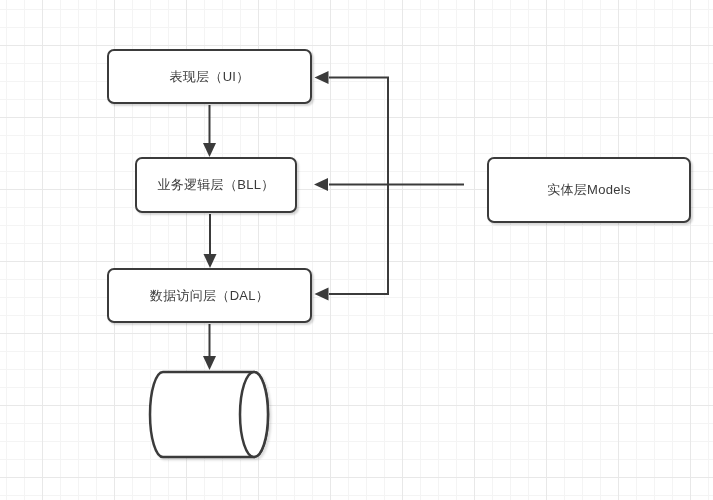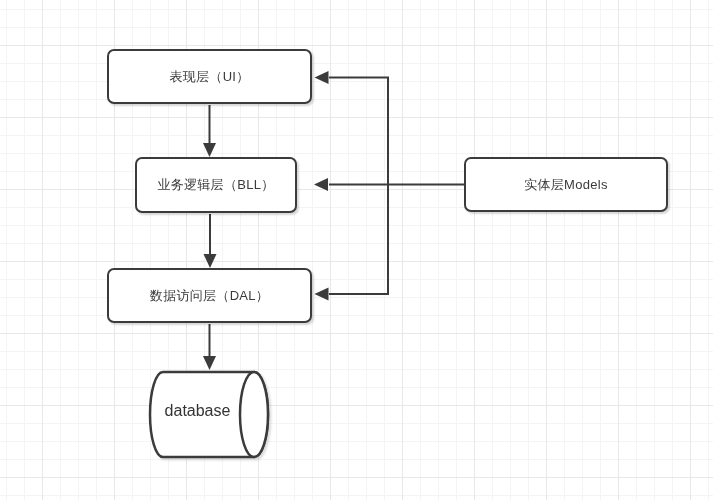--- a/index.html
+++ b/index.html
@@ -43,21 +43,21 @@
     display: flex;
     align-items: center;
     justify-content: center;
     font-size: 13px;
     color: #3a3a3a;
     letter-spacing: 0.3px;
   }
   .box-ui     { left: 107px; top: 49px;  width: 205px; height: 55px; }
   .box-bll    { left: 107px; top: 157px; width: 162px; height: 56px; margin-left: 28px; }
   .box-dal    { left: 107px; top: 268px; width: 205px; height: 55px; justify-content: center; }
-  .box-models { left: 464px; top: 157px; width: 204px; height: 55px; }
+  .box-models { left: 487px; top: 157px; width: 204px; height: 66px; }
   .db-label {
     position: absolute;
     left: 150px;
     top: 402px;
     width: 95px;
     text-align: center;
     font-size: 16px;
     color: #333333;
   }
   .stroke-line {
@@ -126,15 +126,14 @@
   </div>
 
   <div class="node-box box-dal">
     <span>数据访问层（DAL）</span>
   </div>
 
   <div class="node-box box-models">
     <span>实体层Models</span>
   </div>
 
-  <div class="db-label">database</div>
 
 </div>
 
 </body></html>

